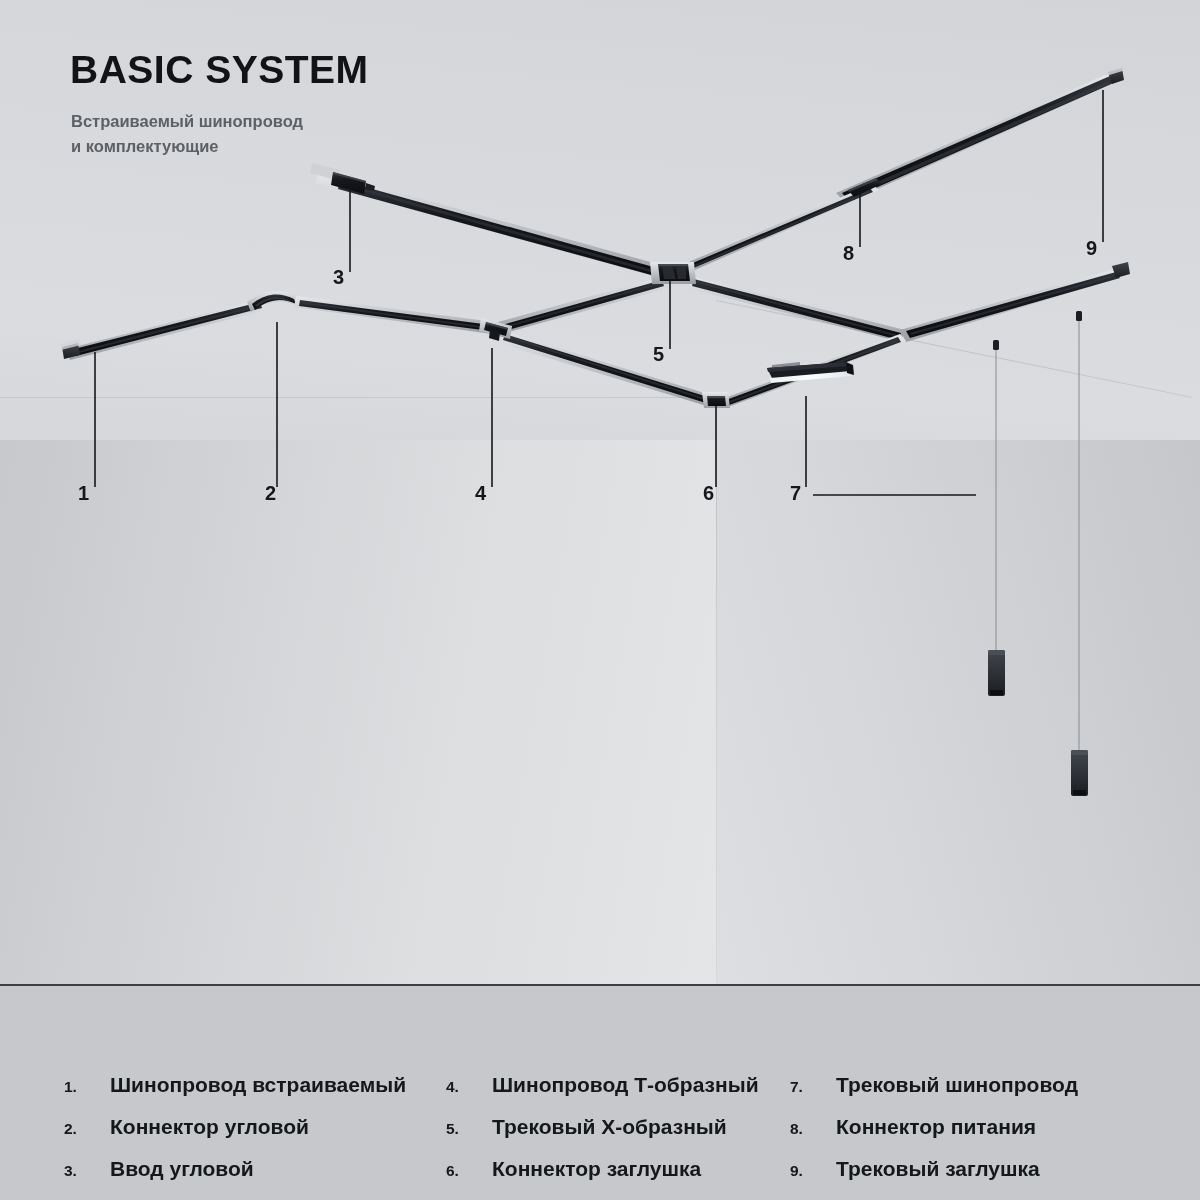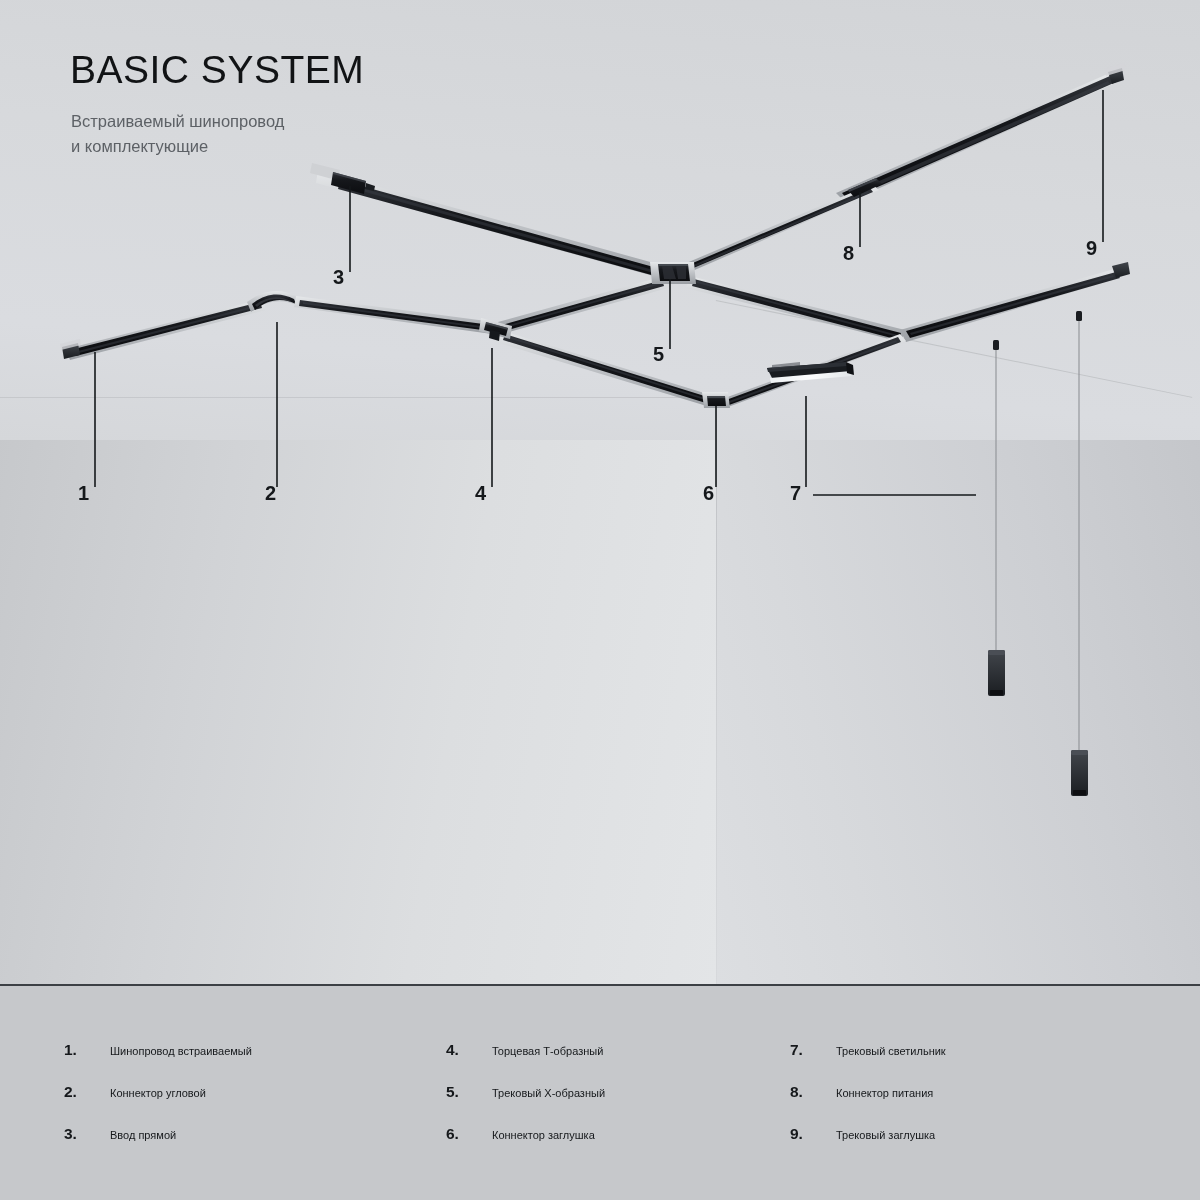--- a/index.html
+++ b/index.html
@@ -48,26 +48,26 @@
     background:#b8babe; opacity:.7;
     transform-origin:0 0; transform:rotate(11.5deg);
   }
 
   
   .art { position:absolute; left:0; top:0; width:1200px; height:985px; }
 
   
   .title {
     position:absolute; left:70px; top:48px;
-    font-size:39px; font-weight:400; letter-spacing:.5px;
+    font-size:39px; font-weight:700; letter-spacing:.5px;
     color:#111315; white-space:nowrap;
   }
   .subtitle {
     position:absolute; left:71px; top:109px;
-    font-size:16.5px; line-height:25px; color:#5d6166; font-weight:400;
+    font-size:16.5px; line-height:25px; color:#5d6166; font-weight:700;
   }
 
   
   .divider {
     position:absolute; left:0; top:984px; width:1200px; height:2px;
     background:#3c4045;
   }
   .legend {
     position:absolute; left:0; top:986px; width:1200px; height:214px;
     background:#c6c8cb;
@@ -76,21 +76,21 @@
     position:absolute; left:0; top:0; width:1200px; height:214px;
     display:grid; grid-template-columns:408px 372px 420px;
     align-content:center; padding-top:22px;
   }
   .legend-col { padding-left:0; }
   .legend-row { display:flex; align-items:baseline; height:42px; }
   .legend-num {
     font-size:15.5px; font-weight:700; color:#15181b;
     width:46px; flex:none;
   }
-  .legend-label { font-size:11px; font-weight:400; color:#15181b; white-space:nowrap; }
+  .legend-label { font-size:21px; font-weight:700; color:#15181b; white-space:nowrap;margin-top:32px; }
   .col1 .legend-num { margin-left:64px; }
   .col2 .legend-num { margin-left:38px; }
   .col3 .legend-num { margin-left:10px; }
 </style>
 </head>
 <body>
 
 <div id="stage">
 
   <div class="scene">
@@ -293,41 +293,41 @@
           <div class="legend-row">
             <span class="legend-num">1.</span>
             <span class="legend-label">Шинопровод встраиваемый</span>
           </div>
           <div class="legend-row">
             <span class="legend-num">2.</span>
             <span class="legend-label">Коннектор угловой</span>
           </div>
           <div class="legend-row">
             <span class="legend-num">3.</span>
-            <span class="legend-label">Ввод прямой</span>
+            <span class="legend-label">Ввод угловой</span>
           </div>
         </div>
         <div class="legend-col col2">
           <div class="legend-row">
             <span class="legend-num">4.</span>
-            <span class="legend-label">Торцевая Т-образный</span>
+            <span class="legend-label">Шинопровод Т-образный</span>
           </div>
           <div class="legend-row">
             <span class="legend-num">5.</span>
             <span class="legend-label">Трековый Х-образный</span>
           </div>
           <div class="legend-row">
             <span class="legend-num">6.</span>
             <span class="legend-label">Коннектор заглушка</span>
           </div>
         </div>
         <div class="legend-col col3">
           <div class="legend-row">
             <span class="legend-num">7.</span>
-            <span class="legend-label">Трековый светильник</span>
+            <span class="legend-label">Трековый шинопровод</span>
           </div>
           <div class="legend-row">
             <span class="legend-num">8.</span>
             <span class="legend-label">Коннектор питания</span>
           </div>
           <div class="legend-row">
             <span class="legend-num">9.</span>
             <span class="legend-label">Трековый заглушка</span>
           </div>
         </div>

